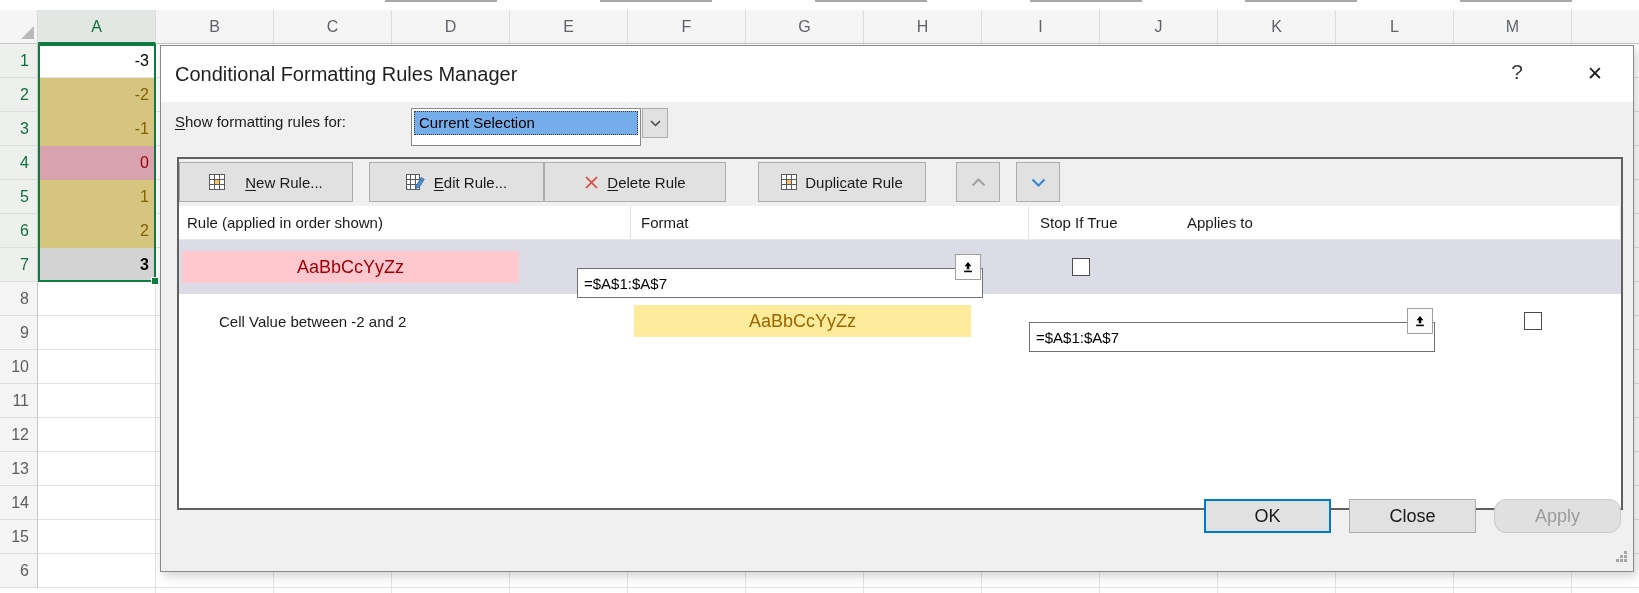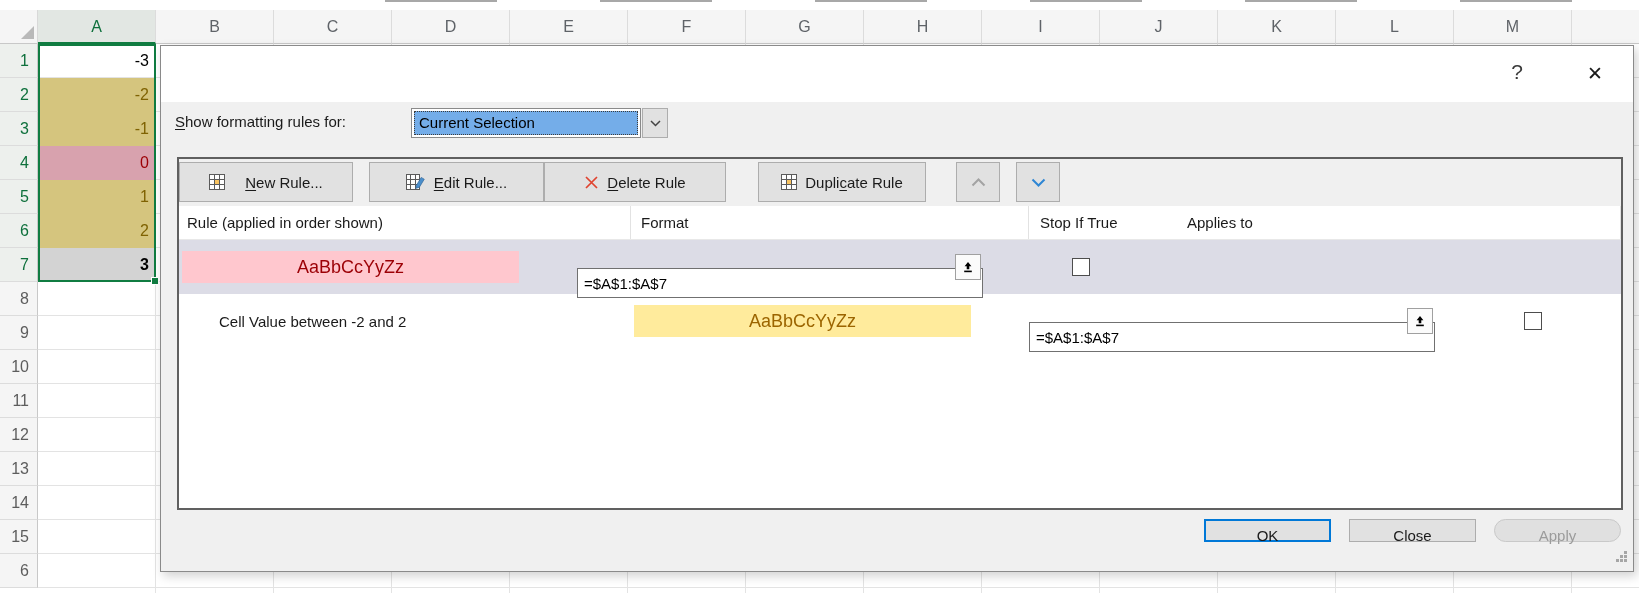--- a/index.html
+++ b/index.html
@@ -41,21 +41,21 @@
             border:1px solid #8a8a8a; box-shadow:3px 4px 10px rgba(0,0,0,0.18); font-size:15px; color:#1a1a1a; }
   .titlebar { position:relative; height:56px; background:#fff; }
   .dlg-title { position:absolute; left:14px; top:0; line-height:56px; font-size:20px; color:#1f1f1f; white-space:nowrap; }
   .helpbtn { position:absolute; right:104px; top:14px; width:24px; height:28px; text-align:center;
              font-size:21px; color:#3a3a3a; cursor:default; }
   .closebtnx { position:absolute; right:24px; top:14px; width:28px; height:28px; text-align:center;
                line-height:28px; font-size:19px; color:#1a1a1a; }
   .showrow-label { position:absolute; left:14px; top:67px; font-size:15px; }
   .mn { text-decoration:underline; text-underline-offset:2px; }
   .combo { position:absolute; left:250px; top:62px; display:flex; }
-  .combo-field { width:230px; height:30px; background:#fff; border:1px solid #8a8a8a; padding:2px; }
+  .combo-field { width:230px; height:38px; background:#fff; border:1px solid #8a8a8a; padding:2px; }
   .combo-hl { display:block; height:24px; line-height:24px; background:#74ade9; color:#000;
               padding:0 5px; outline:1px dotted #3c3c3c; outline-offset:-1px; white-space:nowrap; overflow:hidden; }
   .combo-btn { width:26px; height:30px; margin-left:1px; background:#e1e1e1; border:1px solid #adadad;
                display:flex; align-items:center; justify-content:center; }
 
   .rules-box { position:absolute; left:16px; top:111px; width:1446px; height:353px;
                border:2px solid #606060; background:#fff; }
   .toolbar { height:47px; background:#f0f0f0; display:flex; align-items:flex-start; padding:3px 0 0 0; }
   .tb-btn { height:40px; border:1px solid #adadad; background:#e1e1e1; font-size:15px; color:#1a1a1a;
             display:flex; align-items:center; justify-content:center; gap:8px;
@@ -79,22 +79,22 @@
             text-align:center; font-size:18px; }
   .r-applies { width:446px; }
   .inputwrap { position:relative; width:406px; height:30px; }
   .applies-input { width:406px; height:30px; border:1px solid #707070; background:#fff;
                    font-family:"Liberation Sans", sans-serif; font-size:15px; padding:0 32px 0 6px; color:#000;margin-top:16px; }
   .collapse-btn { position:absolute; right:2px; top:2px; width:26px; height:26px; background:#fbfbfb;
                   border:1px solid #a0a0a0; display:flex; align-items:center; justify-content:center; }
   .r-stop { flex:1; }
   .checkbox { display:block; margin-left:49px; width:18px; height:18px; background:#fff; border:1px solid #4d4d4d; }
 
-  .footbtn { position:absolute; top:473px; width:127px; height:23px; background:#e1e1e1;
-             border:1px solid #adadad; font-family:"Liberation Sans", sans-serif; font-size:15px;
+  .footbtn { position:absolute; top:453px; width:127px; height:34px; background:#e1e1e1;
+             border:1px solid #adadad; font-family:"Liberation Sans", sans-serif; font-size:18px;
              color:#1a1a1a; text-align:center; line-height:32px; }
   .ok { left:1043px; border:2px solid #0078d7; line-height:30px; }
   .closeb { left:1188px; }
   .apply { left:1333px; background:#e0e0e0; border-color:#c9c9c9; color:#9b9b9b;border-radius:12px; }
   .grip { position:absolute; right:5px; bottom:5px; }
 </style>
 </head>
 <body>
 
 <div class="stage">
@@ -155,20 +155,21 @@
     <div class="cell graydim">3</div>
   </div>
 
   <div class="selrect">
     <div class="fillhandle"></div>
   </div>
 
   <div class="dialog">
 
     <div class="titlebar">
+      <span class="dlg-title">Conditional Formatting Rules Manager</span>
       <span class="helpbtn">?</span>
       <span class="closebtnx">✕</span>
     </div>
 
     <div class="showrow-label"><span class="mn">S</span><span>how formatting rules for:</span></div>
 
     <div class="combo">
       <div class="combo-field">
         <span class="combo-hl">Current Selection</span>
       </div>

